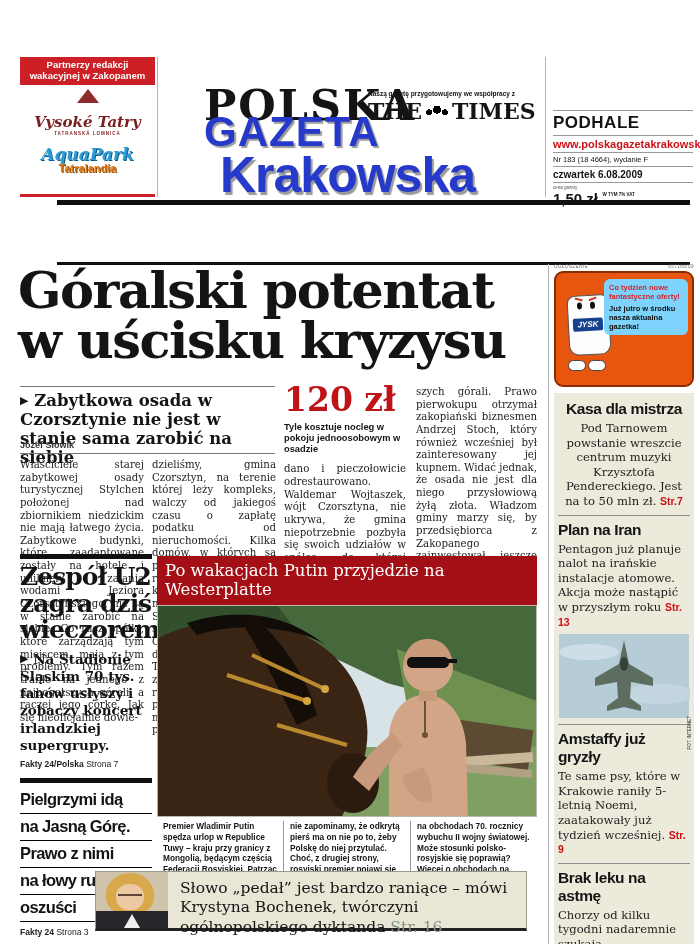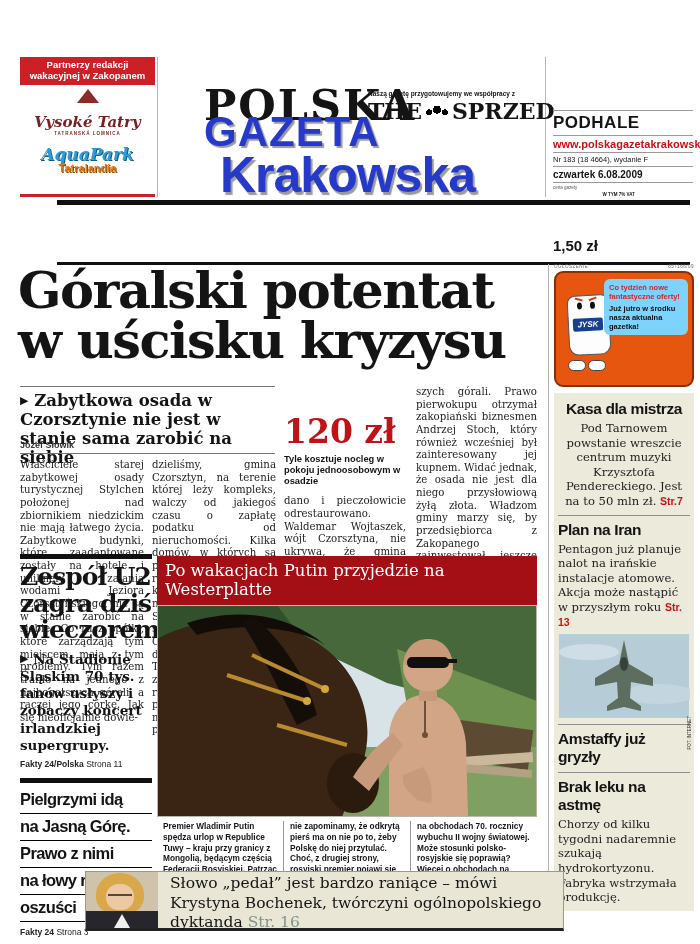--- a/index.html
+++ b/index.html
@@ -35,21 +35,21 @@
   .krakowska{position:absolute;left:220px;top:146px;font-family:"Liberation Sans",sans-serif;
         font-weight:900;font-size:50px;color:#2539cb;letter-spacing:-1px;
         text-shadow:2px 3px 1px rgba(30,30,30,.45);}
   .info-block{position:absolute;left:553px;top:110px;width:140px;font-family:"Liberation Sans",sans-serif;}
   .info-row{border-top:1px solid #9a9a9a;padding:2px 0;}
   .info-podhale{font-weight:900;font-size:17px;letter-spacing:.5px;}
   .info-url{color:#cc1016;font-weight:bold;font-size:11px;}
   .info-issue{font-size:7.5px;}
   .info-date{font-weight:bold;font-size:10px;}
   .info-price-label{font-size:4.5px;color:#555;}
-  .info-price{font-weight:bold;font-size:15px;display:inline-block;margin-top:47px;}
+  .info-price{font-weight:bold;font-size:15px;display:inline-block;}
   .info-vat{display:inline-block;font-size:4.5px;font-weight:bold;line-height:1.1;vertical-align:top;margin-top:3px;}
   .black-bar-top{position:absolute;left:57px;top:200px;width:633px;height:5px;background:#101010;}
   
   .promo{position:absolute;left:57px;top:208px;width:633px;height:54px;
         background:linear-gradient(180deg,#e78a2e,#f6ad52);overflow:visible;}
   .promo-line1{margin-top:4px;text-align:center;color:#fff;font-family:"Liberation Sans",sans-serif;
         font-weight:bold;font-size:13px;text-shadow:1px 1px 1px #8a4a00;}
   .promo-line2{text-align:center;font-family:"Liberation Sans",sans-serif;font-weight:900;
         font-size:26px;letter-spacing:3px;color:#151515;
         text-shadow:-1px -1px 0 #ffedc2,1px -1px 0 #ffedc2,-1px 1px 0 #ffedc2,1px 1px 0 #ffedc2;}
@@ -63,21 +63,21 @@
         letter-spacing:-1.5px;}
   .lead-deck{position:absolute;left:20px;top:386px;width:255px;border-top:1px solid #777;
         padding-top:5px;font-family:"DejaVu Serif",serif;font-weight:bold;font-size:16.5px;line-height:1.15;}
   .bullet{font-size:11px;vertical-align:2px;}
   .lead-byline{position:absolute;left:20px;top:440px;width:255px;font-family:"Liberation Sans",sans-serif;
         font-weight:bold;font-size:9px;color:#333;border-bottom:1px solid #777;padding-bottom:3px;}
   .bodycol{position:absolute;top:459px;width:124px;font-size:10.2px;line-height:1.24;
         text-align:justify;color:#1d1d1d;}
   .col1{left:20px}.col2{left:152px}
   .col3wrap{position:absolute;left:284px;top:383px;width:122px;}
-  .price-big{color:#bf1317;font-family:"DejaVu Serif",serif;font-weight:bold;font-size:33px;line-height:1;margin-top:32px;}
+  .price-big{color:#bf1317;font-family:"DejaVu Serif",serif;font-weight:bold;font-size:33px;line-height:1;}
   .price-caption{font-family:"Liberation Sans",sans-serif;font-weight:bold;font-size:9.3px;
         line-height:1.2;margin-top:6px;}
   .col3body{margin-top:8px;font-size:10.2px;line-height:1.24;text-align:justify;color:#1d1d1d;}
   .col4wrap{position:absolute;left:416px;top:386px;width:121px;}
   .col4body{font-size:10.2px;line-height:1.24;text-align:justify;color:#1d1d1d;}
   .lead-more{margin-top:6px;border-top:2px solid #101010;padding-top:3px;
         font-family:"Liberation Sans",sans-serif;font-weight:bold;font-size:9.3px;line-height:1.2;}
   
   .leftcol{position:absolute;left:20px;top:554px;width:132px;}
   .thick-rule{height:5px;background:#101010;}
@@ -121,22 +121,22 @@
   .briefs{margin-top:6px;background:#eceadb;padding:2px 4px 6px;}
   .brief{border-top:1px solid #8f8f8f;padding-top:5px;margin-top:6px;}
   .brief:first-child{border-top:none;margin-top:0;text-align:center;}
   .brief-title{font-family:"Liberation Sans",sans-serif;font-weight:900;font-size:15.5px;letter-spacing:-.4px;}
   .brief-text{font-size:11.6px;line-height:1.26;margin-top:3px;color:#1d1d1d;}
   .brief-page{color:#cc1016;font-family:"Liberation Sans",sans-serif;font-weight:bold;font-size:10.5px;}
   .jet-photo{position:relative;margin-top:5px;width:100%;height:84px;}
   .jet-credit{position:absolute;right:-1px;bottom:2px;font-family:"Liberation Sans",sans-serif;
         font-size:4.5px;color:#333;transform:rotate(-90deg);transform-origin:right bottom;}
   
-  .bottom-strip{position:absolute;left:85px;top:871px;width:479px;height:60px;background:#e9e6d6;
-        border:1px solid #9a9a8a;border-bottom:3px solid #222;display:flex;box-sizing:border-box;align-items:center;}
+  .bottom-strip{position:absolute;left:95px;top:871px;width:432px;height:60px;background:#e9e6d6;
+        border:1px solid #9a9a8a;border-bottom:3px solid #222;display:flex;box-sizing:border-box;}
   .woman{position:relative;width:72px;height:100%;background:#cfc4ab;overflow:hidden;flex:none;}
   .woman-hair{position:absolute;left:10px;top:1px;width:48px;height:42px;background:#d8a84b;
         border-radius:50% 50% 42% 42%;}
   .woman-face{position:absolute;left:20px;top:12px;width:28px;height:26px;background:#ecc9a2;border-radius:46%;}
   .woman-glasses{position:absolute;left:22px;top:22px;width:24px;height:5px;
         border-top:2px solid #5a4632;}
   .woman-jacket{position:absolute;left:0;bottom:0;width:100%;height:17px;background:#26262c;}
   .woman-blouse{position:absolute;left:28px;bottom:0;width:0;height:0;border-left:8px solid transparent;
         border-right:8px solid transparent;border-bottom:14px solid #efefef;}
   .strip-text{padding:7px 10px 0 12px;font-family:"DejaVu Serif",serif;font-size:15.5px;
@@ -159,21 +159,21 @@
   </div>
 
   <div class="vrule" style="left:157px;top:57px;height:140px;"></div>
   <div class="vrule" style="left:545px;top:57px;height:140px;"></div>
 
   <div class="masthead-polska">POLSKA</div>
   <div class="coop-line">Naszą gazetę przygotowujemy we współpracy z</div>
   <div class="times">
     <span>THE</span>
     <span class="crest"></span>
-    <span>SPRZED</span>
+    <span>TIMES</span>
   </div>
   <div class="gazeta">GAZETA</div>
   <div class="krakowska">Krakowska</div>
 
   <div class="info-block">
     <div class="info-row info-podhale">PODHALE</div>
     <div class="info-row info-url">www.polskagazetakrakowska.pl</div>
     <div class="info-row info-issue">Nr 183 (18 4664), wydanie F</div>
     <div class="info-row info-date">czwartek 6.08.2009</div>
     <div class="info-row">
@@ -211,21 +211,21 @@
 
   <div class="leftcol">
     <div class="thick-rule"></div>
     <div class="u2-head">Zespół U2 zagra dziś wieczorem</div>
     <div class="u2-deck">
       <span class="bullet">▶</span>
       <span>Na Stadionie Śląskim 70 tys. fanów usłyszy i zobaczy koncert irlandzkiej supergrupy.</span>
     </div>
     <div class="ref-line">
       <b>Fakty 24/Polska</b>
-      <span>Strona 11</span>
+      <span>Strona 7</span>
     </div>
     <div class="thick-rule" style="margin-top:9px;"></div>
     <div class="pilgrim-head">
       <span>Pielgrzymi idą</span>
       <span>na Jasną Górę.</span>
       <span>Prawo z nimi</span>
       <span>na łowy ruszają</span>
       <span>oszuści</span>
     </div>
     <div class="ref-line">
@@ -321,20 +321,21 @@
               <polygon points="65,6 70,30 94,44 94,52 72,48 71,64 82,72 82,77 65,73 48,77 48,72 59,64 58,48 36,52 36,44 60,30"></polygon>
               <rect x="61" y="24" width="8" height="34" rx="3"></rect>
               <ellipse cx="65" cy="30" rx="4" ry="7" fill="#35423a"></ellipse>
             </g>
           </svg>
           <div class="jet-credit">FOT. INTERNET</div>
         </div>
       </div>
       <div class="brief">
         <div class="brief-title">Amstaffy już gryzły</div>
+        <div class="brief-text"><span>Te same psy, które w Krakowie raniły 5-letnią Noemi, zaatakowały już tydzień wcześniej. </span><span class="brief-page">Str. 9</span></div>
       </div>
       <div class="brief">
         <div class="brief-title">Brak leku na astmę</div>
         <div class="brief-text"><span>Chorzy od kilku tygodni nadaremnie szukają hydrokortyzonu. Fabryka wstrzymała produkcję. </span></div>
       </div>
 
     </div>
 
   </div>
 

